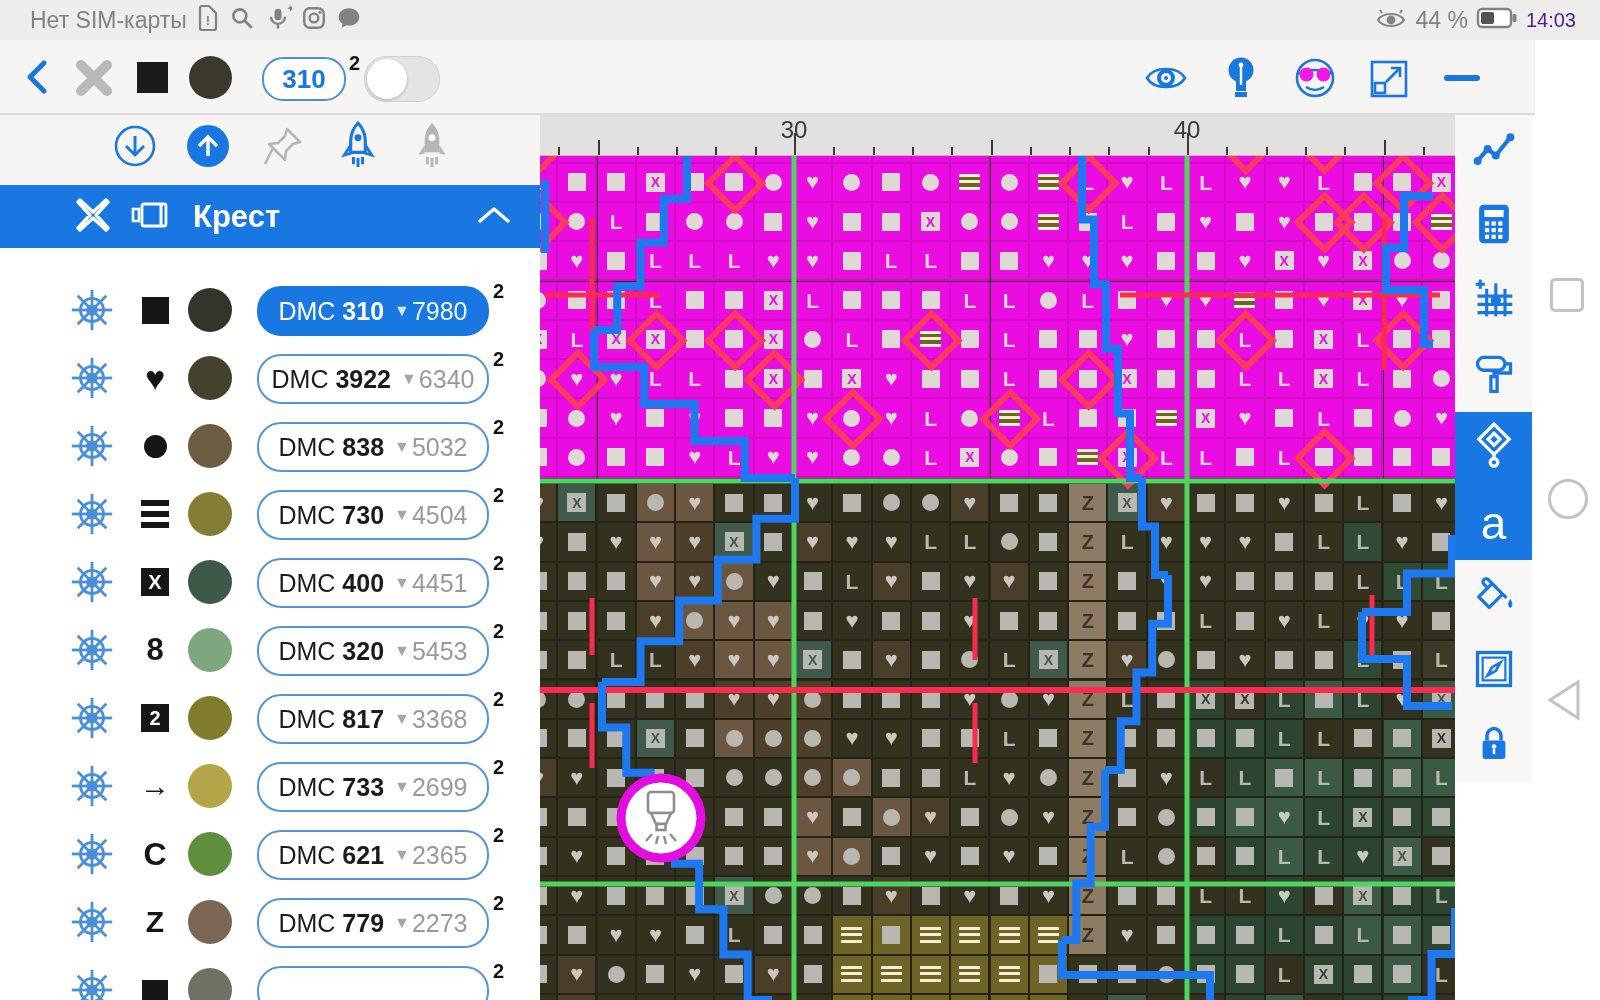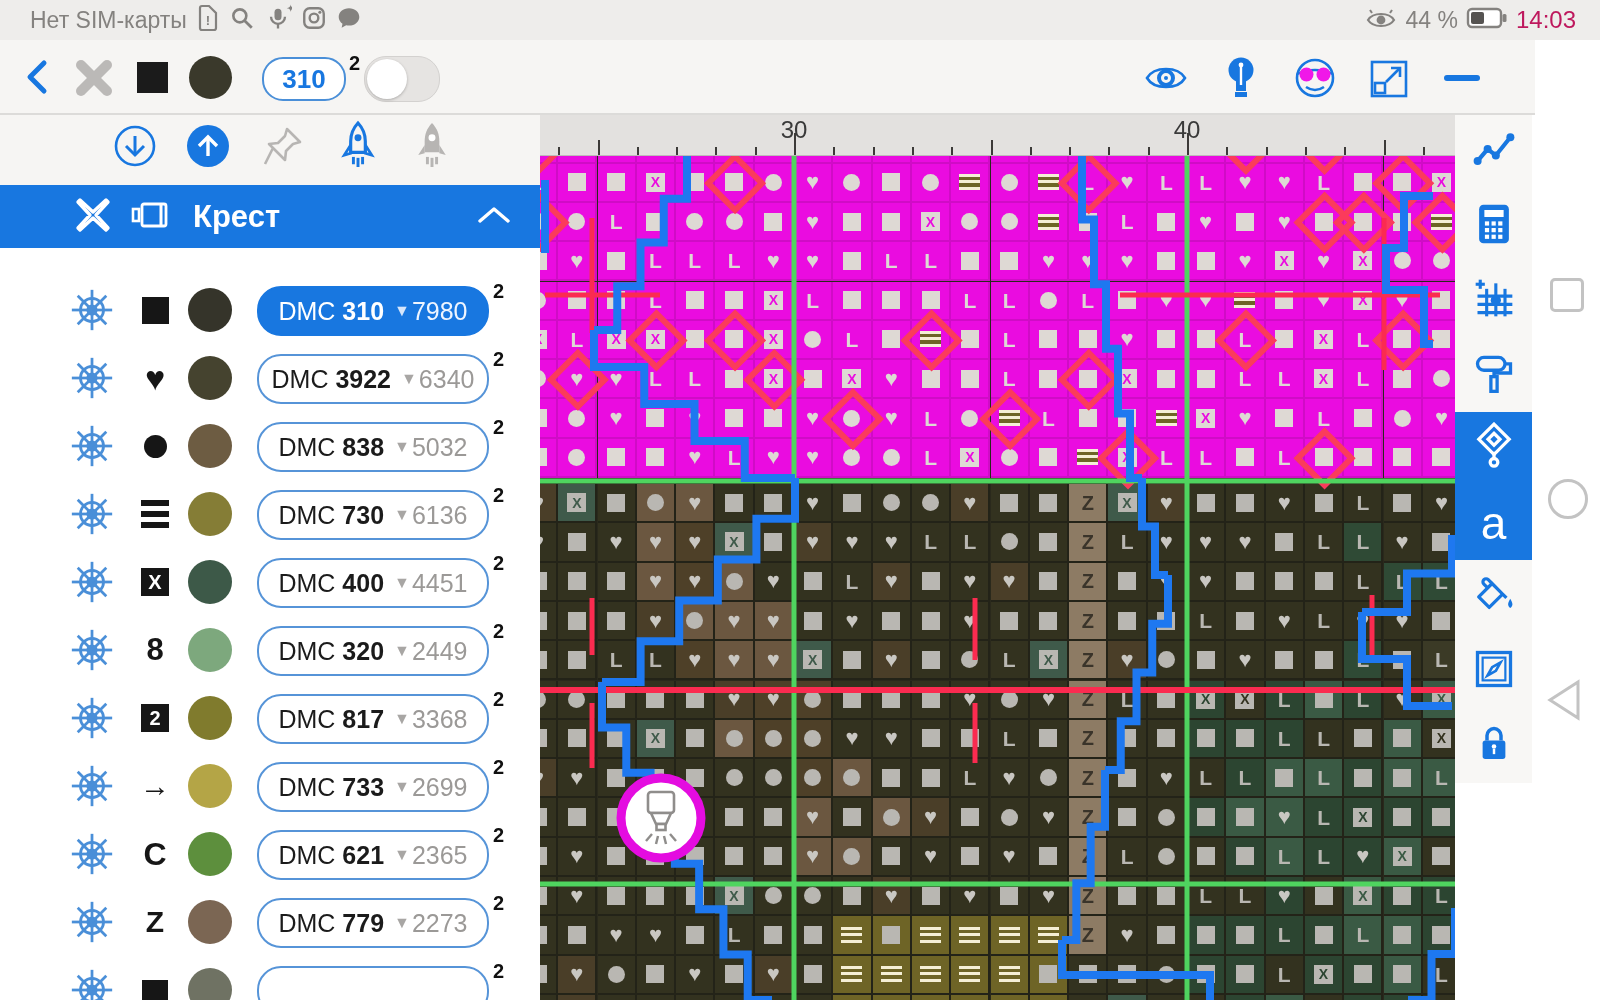--- a/index.html
+++ b/index.html
@@ -79,21 +79,21 @@
         </svg>
     </span>
     <span class="txt">44 %</span>
     <span>
       <svg width="42" height="26" viewBox="0 0 42 26">
           <rect x="2" y="4" width="33" height="18" rx="4" fill="#fff" stroke="#84827f" stroke-width="2.4"></rect>
           <rect x="36.5" y="9" width="4" height="8" rx="1.5" fill="#84827f"></rect>
           <rect x="5" y="7" width="13" height="12" rx="2" fill="#555351"></rect>
         </svg>
     </span>
-    <span class="txt" style="font-size:24px;color:#be185d">14:03</span>
+    <span class="txt" style="font-size:20px;color:#4c1d95">14:03</span>
   </div>
 </div>
 
 <div class="abs toolbar1"></div>
 <div class="abs" style="left:20px;top:58px">
   <svg width="36" height="38" viewBox="0 0 36 38">
       <polyline points="24,5 10,19 24,33" fill="none" stroke="#1877e0" stroke-width="5" stroke-linecap="round" stroke-linejoin="round"></polyline>
     </svg>
 </div>
 <div class="abs" style="left:72px;top:56px">
@@ -323,21 +323,21 @@
       <span style="position: absolute; left: 138px; top: 0px; height: 68px; display: flex; align-items: center;">
         <div style="width: 34px; display: flex; align-items: center; justify-content: center;">
           <div style="width:28px;height:28px;background:linear-gradient(to bottom,#161616 0 6px,#fff 6px 11px,#161616 11px 17px,#fff 17px 22px,#161616 22px 28px)"></div>
         </div>
       </span>
       <span style="position: absolute; left: 188px; top: 12px; width: 44px; height: 44px; border-radius: 50%; background: rgb(133, 125, 54);"></span>
       <div class="pill" style="position: absolute; left: 257px; top: 10px; width: 228px;">
         <span>DMC&nbsp;</span>
         <b>730</b>
         <span class="tri">▼</span>
-        <span class="cnt">6136</span>
+        <span class="cnt">4504</span>
       </div>
       <span class="sup2" style="position: absolute; left: 493px; top: 4px;">2</span>
     </div>
     <div class="trow" style="top: 300px;">
       <span style="position: absolute; left: 70px; top: 12px;"><svg width="44" height="44" viewBox="0 0 24 24">
           <g stroke="#4a8fd8" stroke-width="1.5" fill="none">
             <circle cx="12" cy="12" r="6.3"></circle>
             <circle cx="12" cy="12" r="2.3"></circle>
             <line x1="12" y1="12" x2="23" y2="12"></line>
             <line x1="12" y1="12" x2="1" y2="12"></line>
@@ -381,21 +381,21 @@
       <span style="position: absolute; left: 138px; top: 0px; height: 68px; display: flex; align-items: center;">
         <div style="width: 34px; display: flex; align-items: center; justify-content: center;">
           <span style="font-size:31px;font-weight:900;color:#161616">8</span>
         </div>
       </span>
       <span style="position: absolute; left: 188px; top: 12px; width: 44px; height: 44px; border-radius: 50%; background: rgb(125, 168, 125);"></span>
       <div class="pill" style="position: absolute; left: 257px; top: 10px; width: 228px;">
         <span>DMC&nbsp;</span>
         <b>320</b>
         <span class="tri">▼</span>
-        <span class="cnt">2449</span>
+        <span class="cnt">5453</span>
       </div>
       <span class="sup2" style="position: absolute; left: 493px; top: 4px;">2</span>
     </div>
     <div class="trow" style="top: 436px;">
       <span style="position: absolute; left: 70px; top: 12px;"><svg width="44" height="44" viewBox="0 0 24 24">
           <g stroke="#4a8fd8" stroke-width="1.5" fill="none">
             <circle cx="12" cy="12" r="6.3"></circle>
             <circle cx="12" cy="12" r="2.3"></circle>
             <line x1="12" y1="12" x2="23" y2="12"></line>
             <line x1="12" y1="12" x2="1" y2="12"></line>

